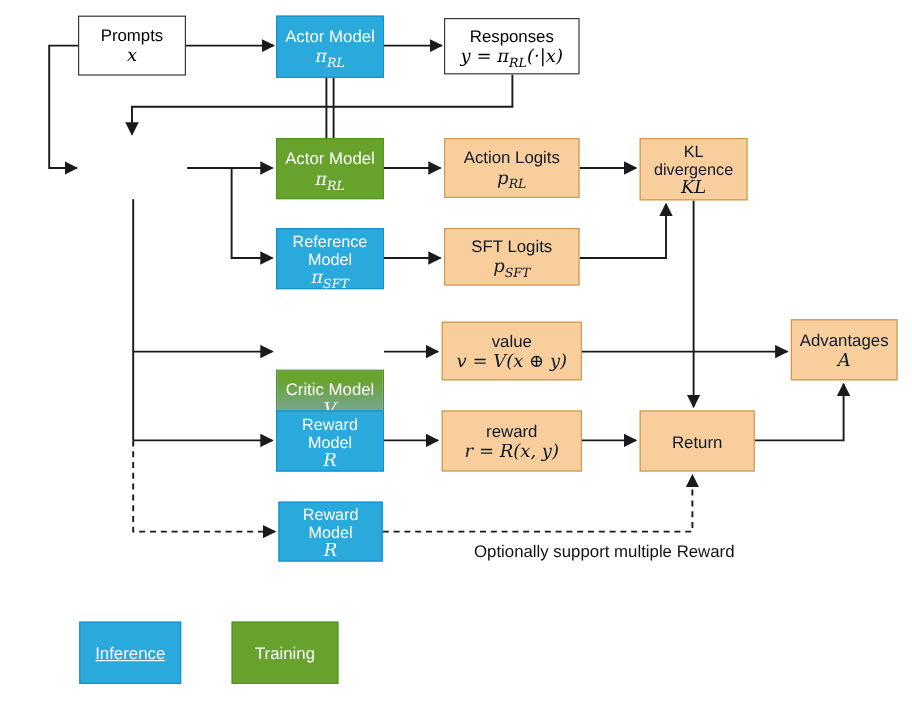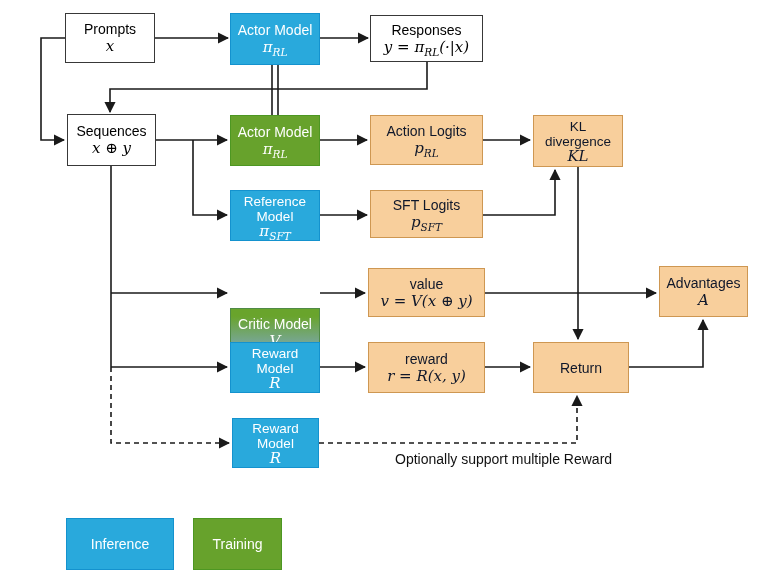--- a/index.html
+++ b/index.html
@@ -77,24 +77,20 @@
   <div class="box blue" style="left:230px; top:13px; width:90px; height:52px;">
     <div class="bt">Actor Model</div>
     <div class="math"><span>π</span><sub class="msub">RL</sub></div>
   </div>
 
   <div class="box white" style="left:370px; top:15px; width:113px; height:47px;">
     <div class="bt">Responses</div>
     <div class="math"><span>y = π</span><sub class="msub">RL</sub><span>(·|x)</span></div>
   </div>
 
-  <div class="box white" style="left:67px; top:114px; width:89px; height:52px;">
-    <div class="bt">Sequences</div>
-    <div class="math">x ⊕ y</div>
-  </div>
 
   <div class="box green" style="left:230px; top:115px; width:90px; height:51px;">
     <div class="bt">Actor Model</div>
     <div class="math"><span>π</span><sub class="msub">RL</sub></div>
   </div>
 
   <div class="box orange" style="left:370px; top:115px; width:113px; height:50px;">
     <div class="bt">Action Logits</div>
     <div class="math"><span>p</span><sub class="msub">RL</sub></div>
   </div>
@@ -149,20 +145,20 @@
   <div class="box blue" style="left:232px; top:418px; width:87px; height:50px;">
     <div class="bt3">Reward</div>
     <div class="bt3">Model</div>
     <div class="math" style="line-height:14px;">R</div>
   </div>
 
   <div class="note">
     <div>Optionally support multiple Reward</div>
   </div>
 
-  <div class="box blue" style="left:66px; top:518px; width:108px; height:52px;">
+  <div class="box blue" style="left:66px; top:518px; width:85px; height:52px;text-decoration:underline;">
     <span class="legend-label">Inference</span>
   </div>
   <div class="box green" style="left:193px; top:518px; width:89px; height:52px;">
     <span class="legend-label">Training</span>
   </div>
 
 </div>
 
 </body></html>

